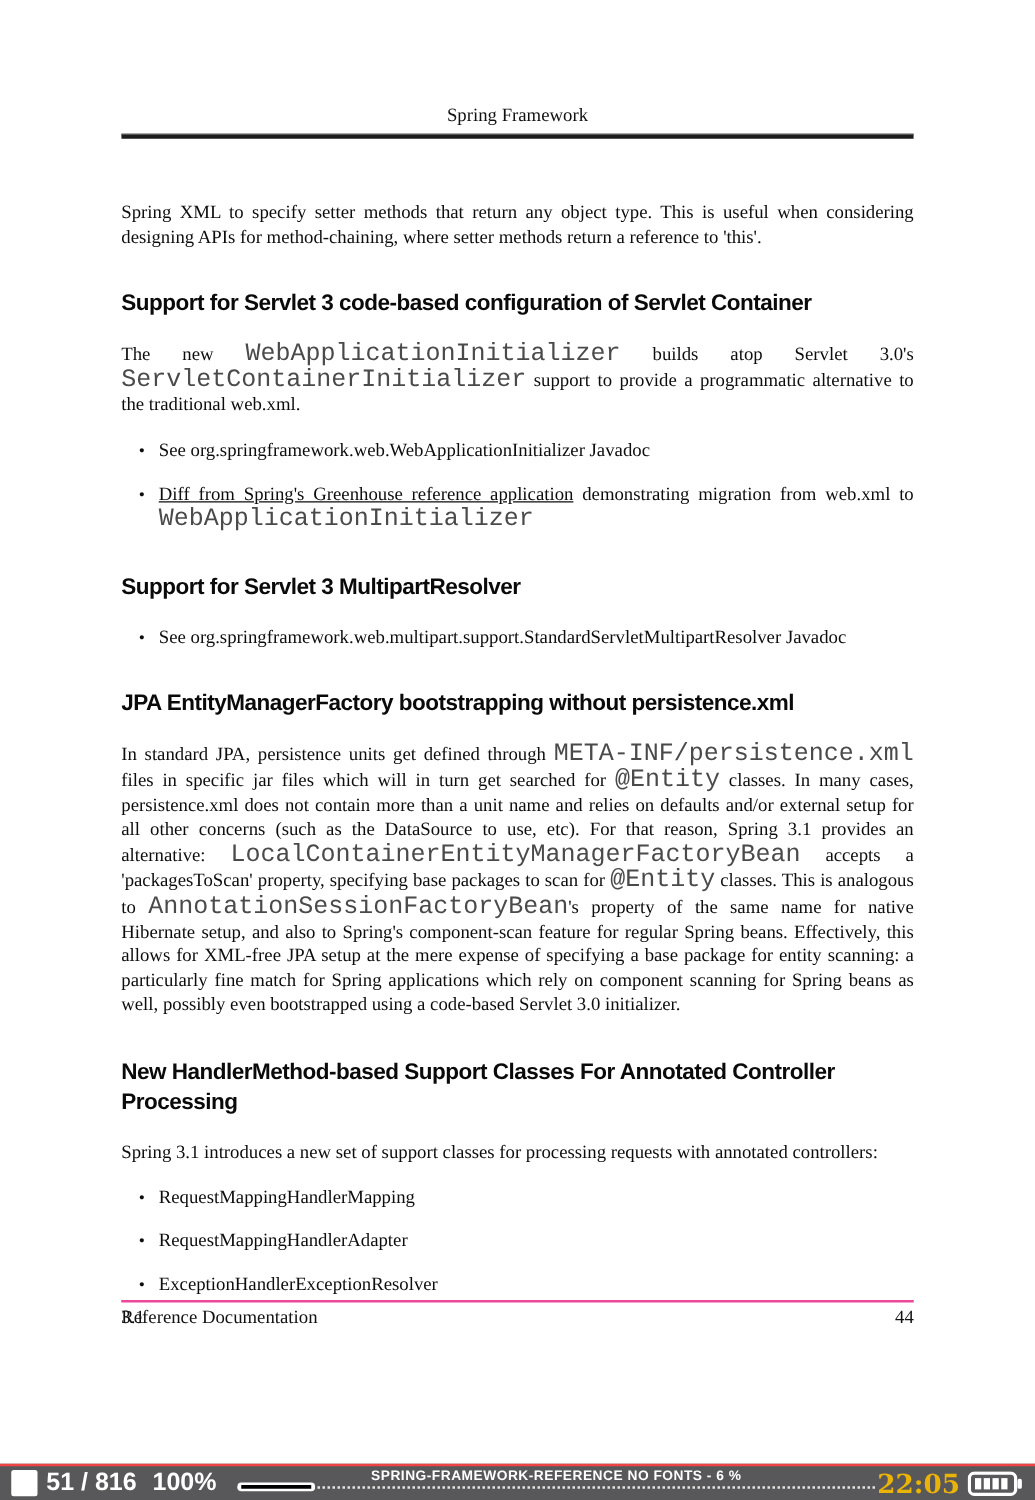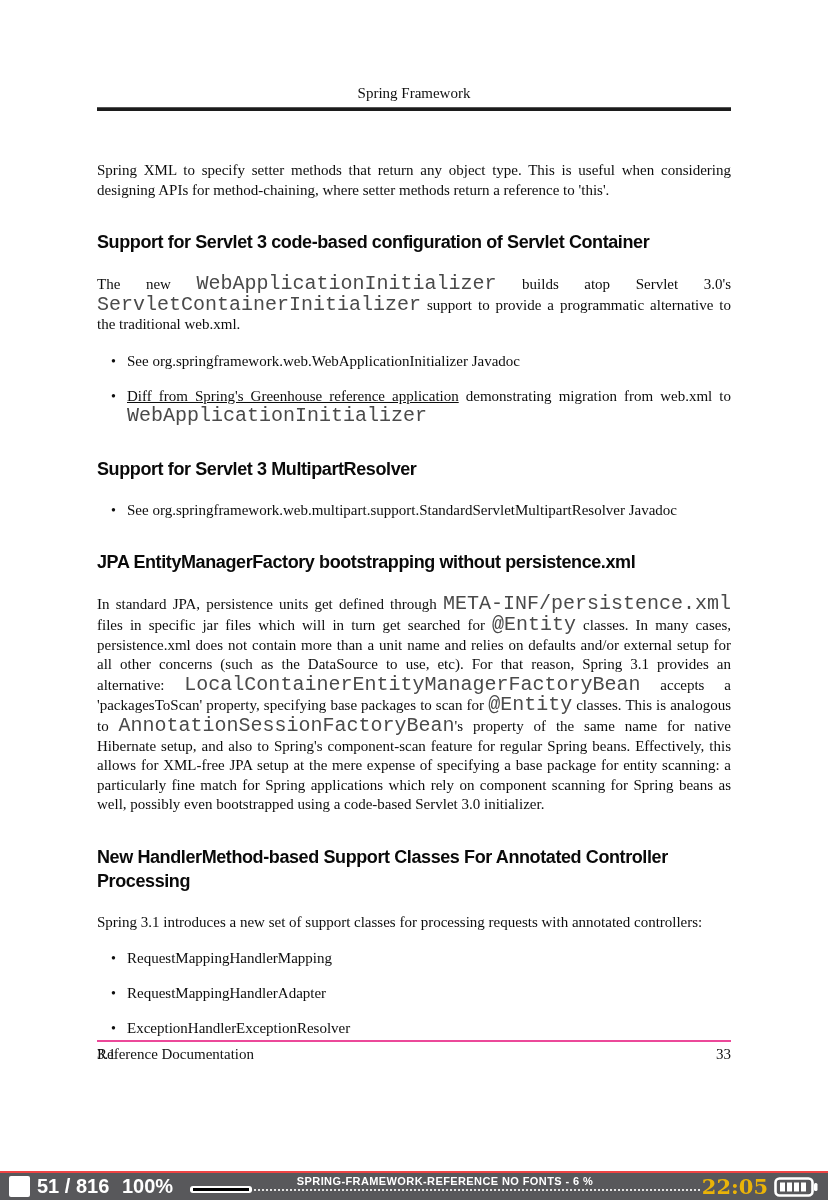--- a/index.html
+++ b/index.html
@@ -191,21 +191,21 @@
     <li><span>RequestMappingHandlerMapping</span></li>
     <li><span>RequestMappingHandlerAdapter</span></li>
     <li><span>ExceptionHandlerExceptionResolver</span></li>
   </ul>
 
 </div>
 
 <div class="doc-footer">
   <span class="f-left">3.1</span>
   <span class="f-center">Reference Documentation</span>
-  <span class="f-right">33</span>
+  <span class="f-right">44</span>
 </div>
 
 <div class="status-bar">
   <div class="sq-icon"></div>
   <div class="sb-num" id="sb-page">51 / 816</div>
   <div class="sb-num" id="sb-zoom">100%</div>
 
   <div class="progress">
     <div class="progress-label">SPRING-FRAMEWORK-REFERENCE NO FONTS - 6 %</div>
     <div class="progress-track"></div>

